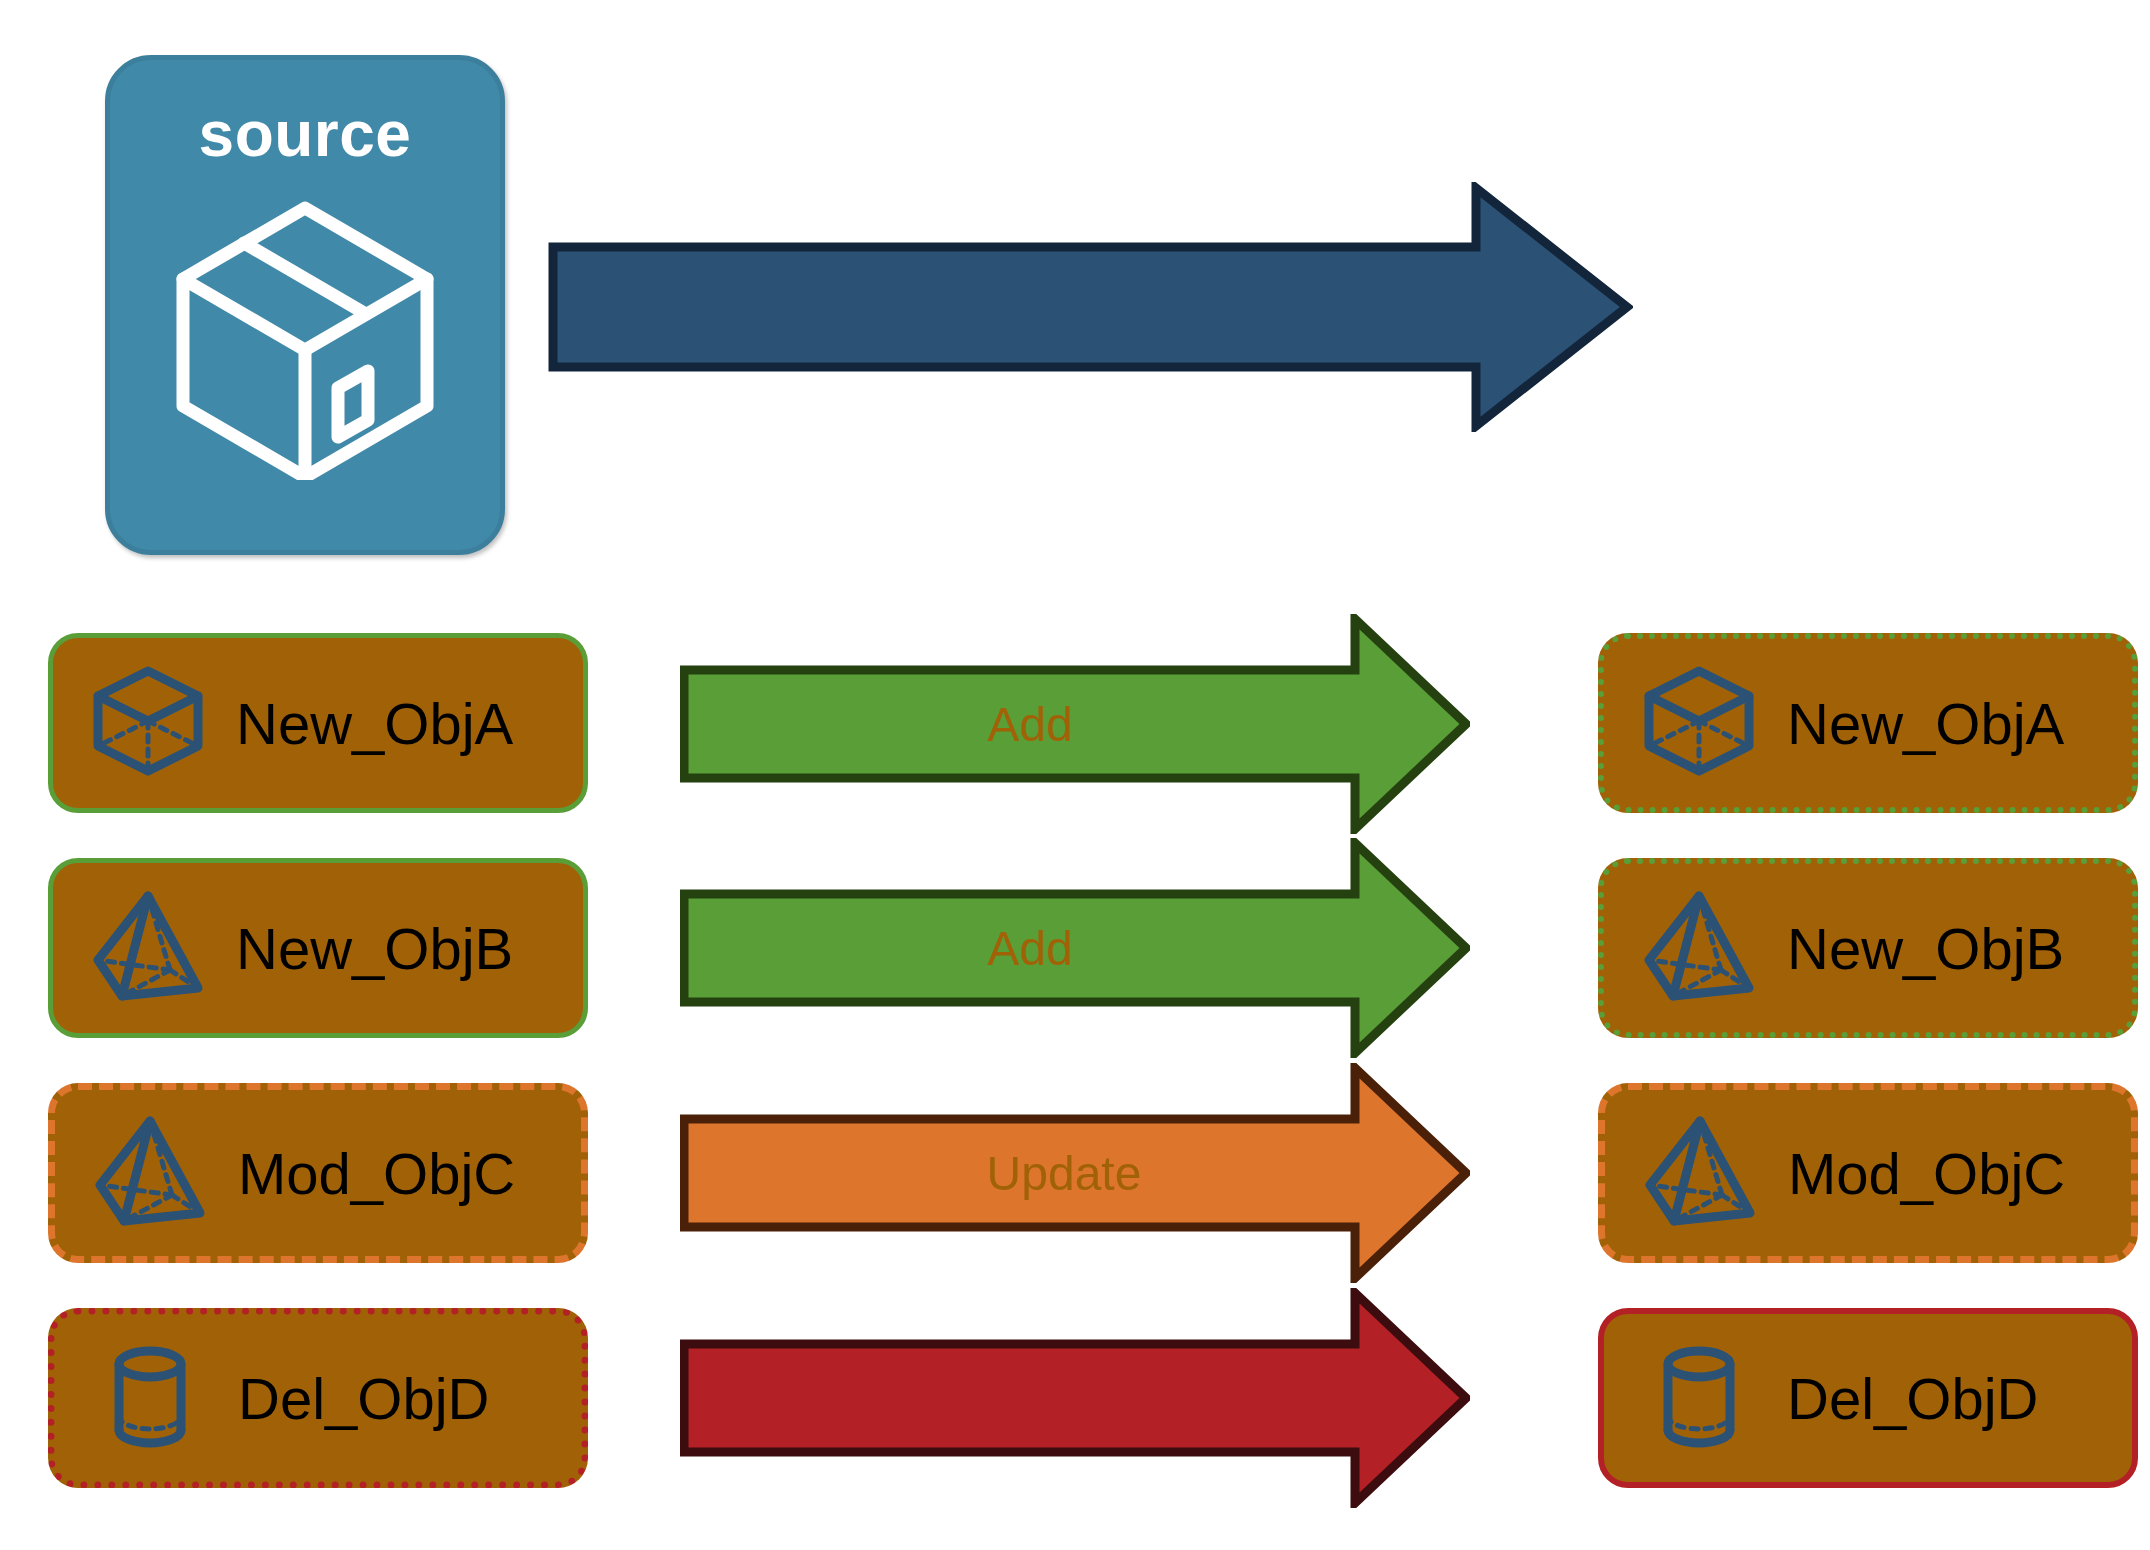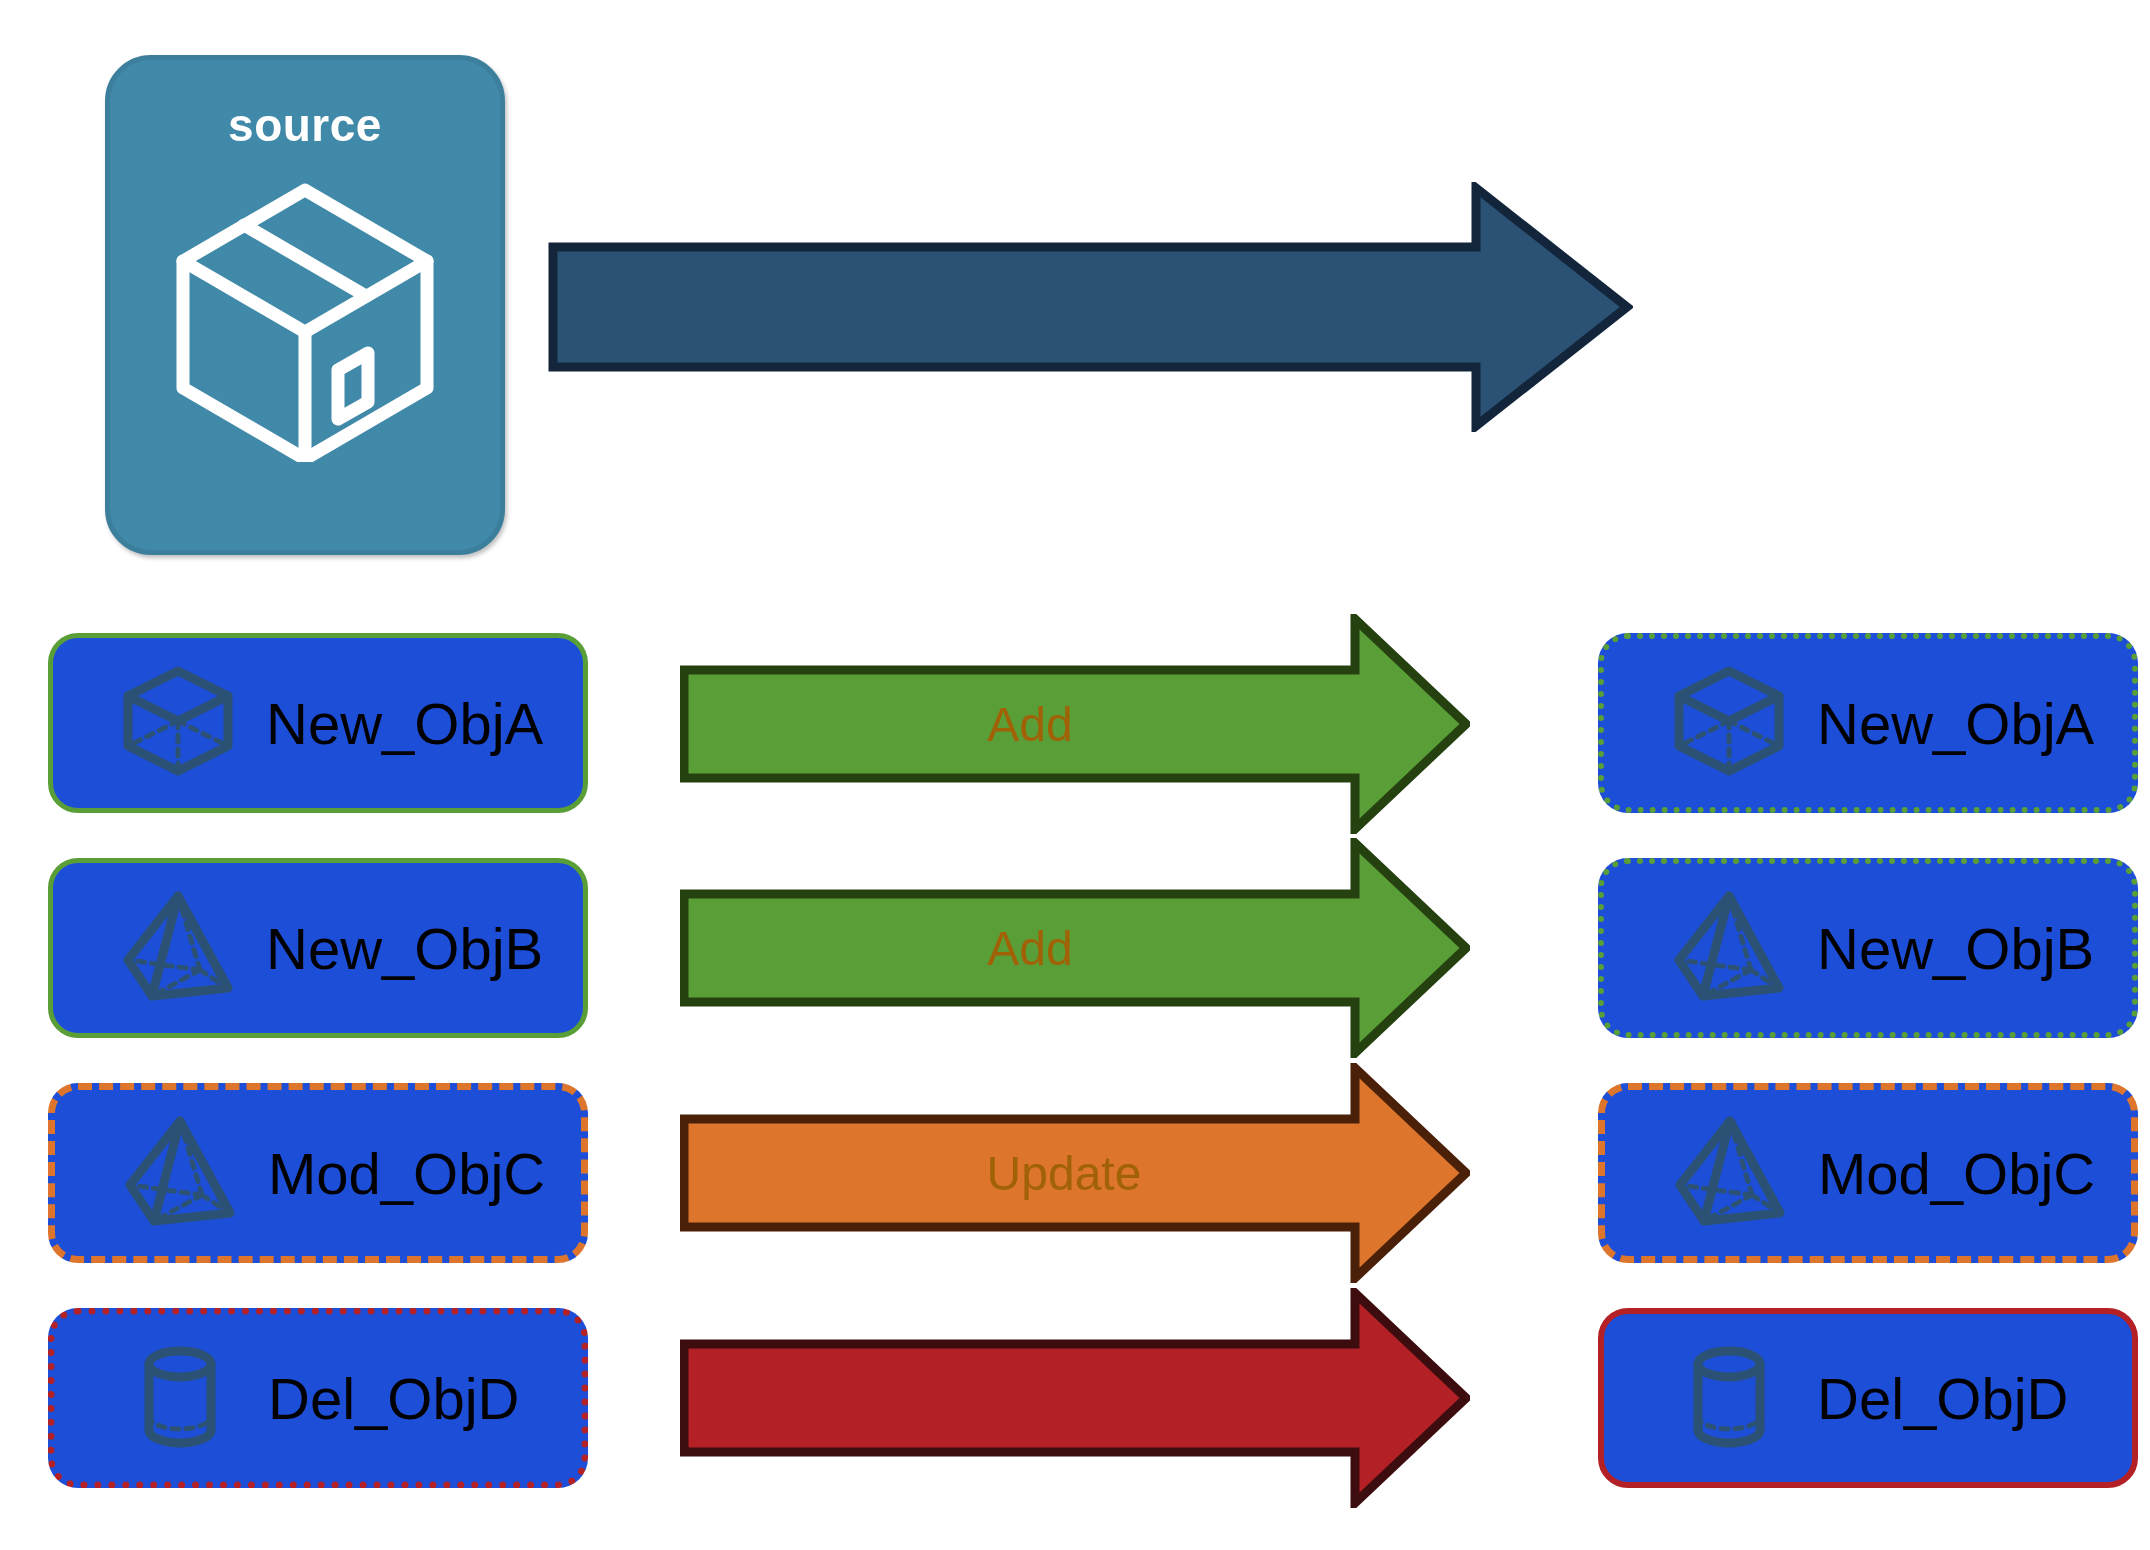--- a/index.html
+++ b/index.html
@@ -27,21 +27,21 @@
     background: #4189A8;
     border: 5px solid #3C7F9C;
     box-sizing: border-box;
     display: flex;
     flex-direction: column;
     align-items: center;
     box-shadow: 2px 3px 4px rgba(0,0,0,0.25);
   }
   .endpoint-title {
     color: #ffffff;
-    font-size: 46px;
+    font-size: 64px;
     font-weight: bold;
     letter-spacing: 0.5px;
     margin-top: 42px;
     line-height: 1;
   }
   .endpoint-icon {
     margin-top: 14px;
   }
   #source-card { left: 105px; top: 55px; }
   #target-card { left: 1660px; top: 55px; }
@@ -67,25 +67,25 @@
     font-size: 50px;
     pointer-events: none;
   }
 
   
   .obj-card {
     position: absolute;
     width: 540px;
     height: 180px;
     border-radius: 30px;
-    background: #1d4ed8;
+    background: #a16207;
     box-sizing: border-box;
     display: flex;
     align-items: center;
-    padding-left: 67px;
+    padding-left: 37px;
   }
   .obj-card .obj-icon {
     flex: 0 0 auto;
     margin-right: 30px;
   }
   .obj-label {
     font-size: 58px;
     color: #000000;
     white-space: nowrap;
   }

